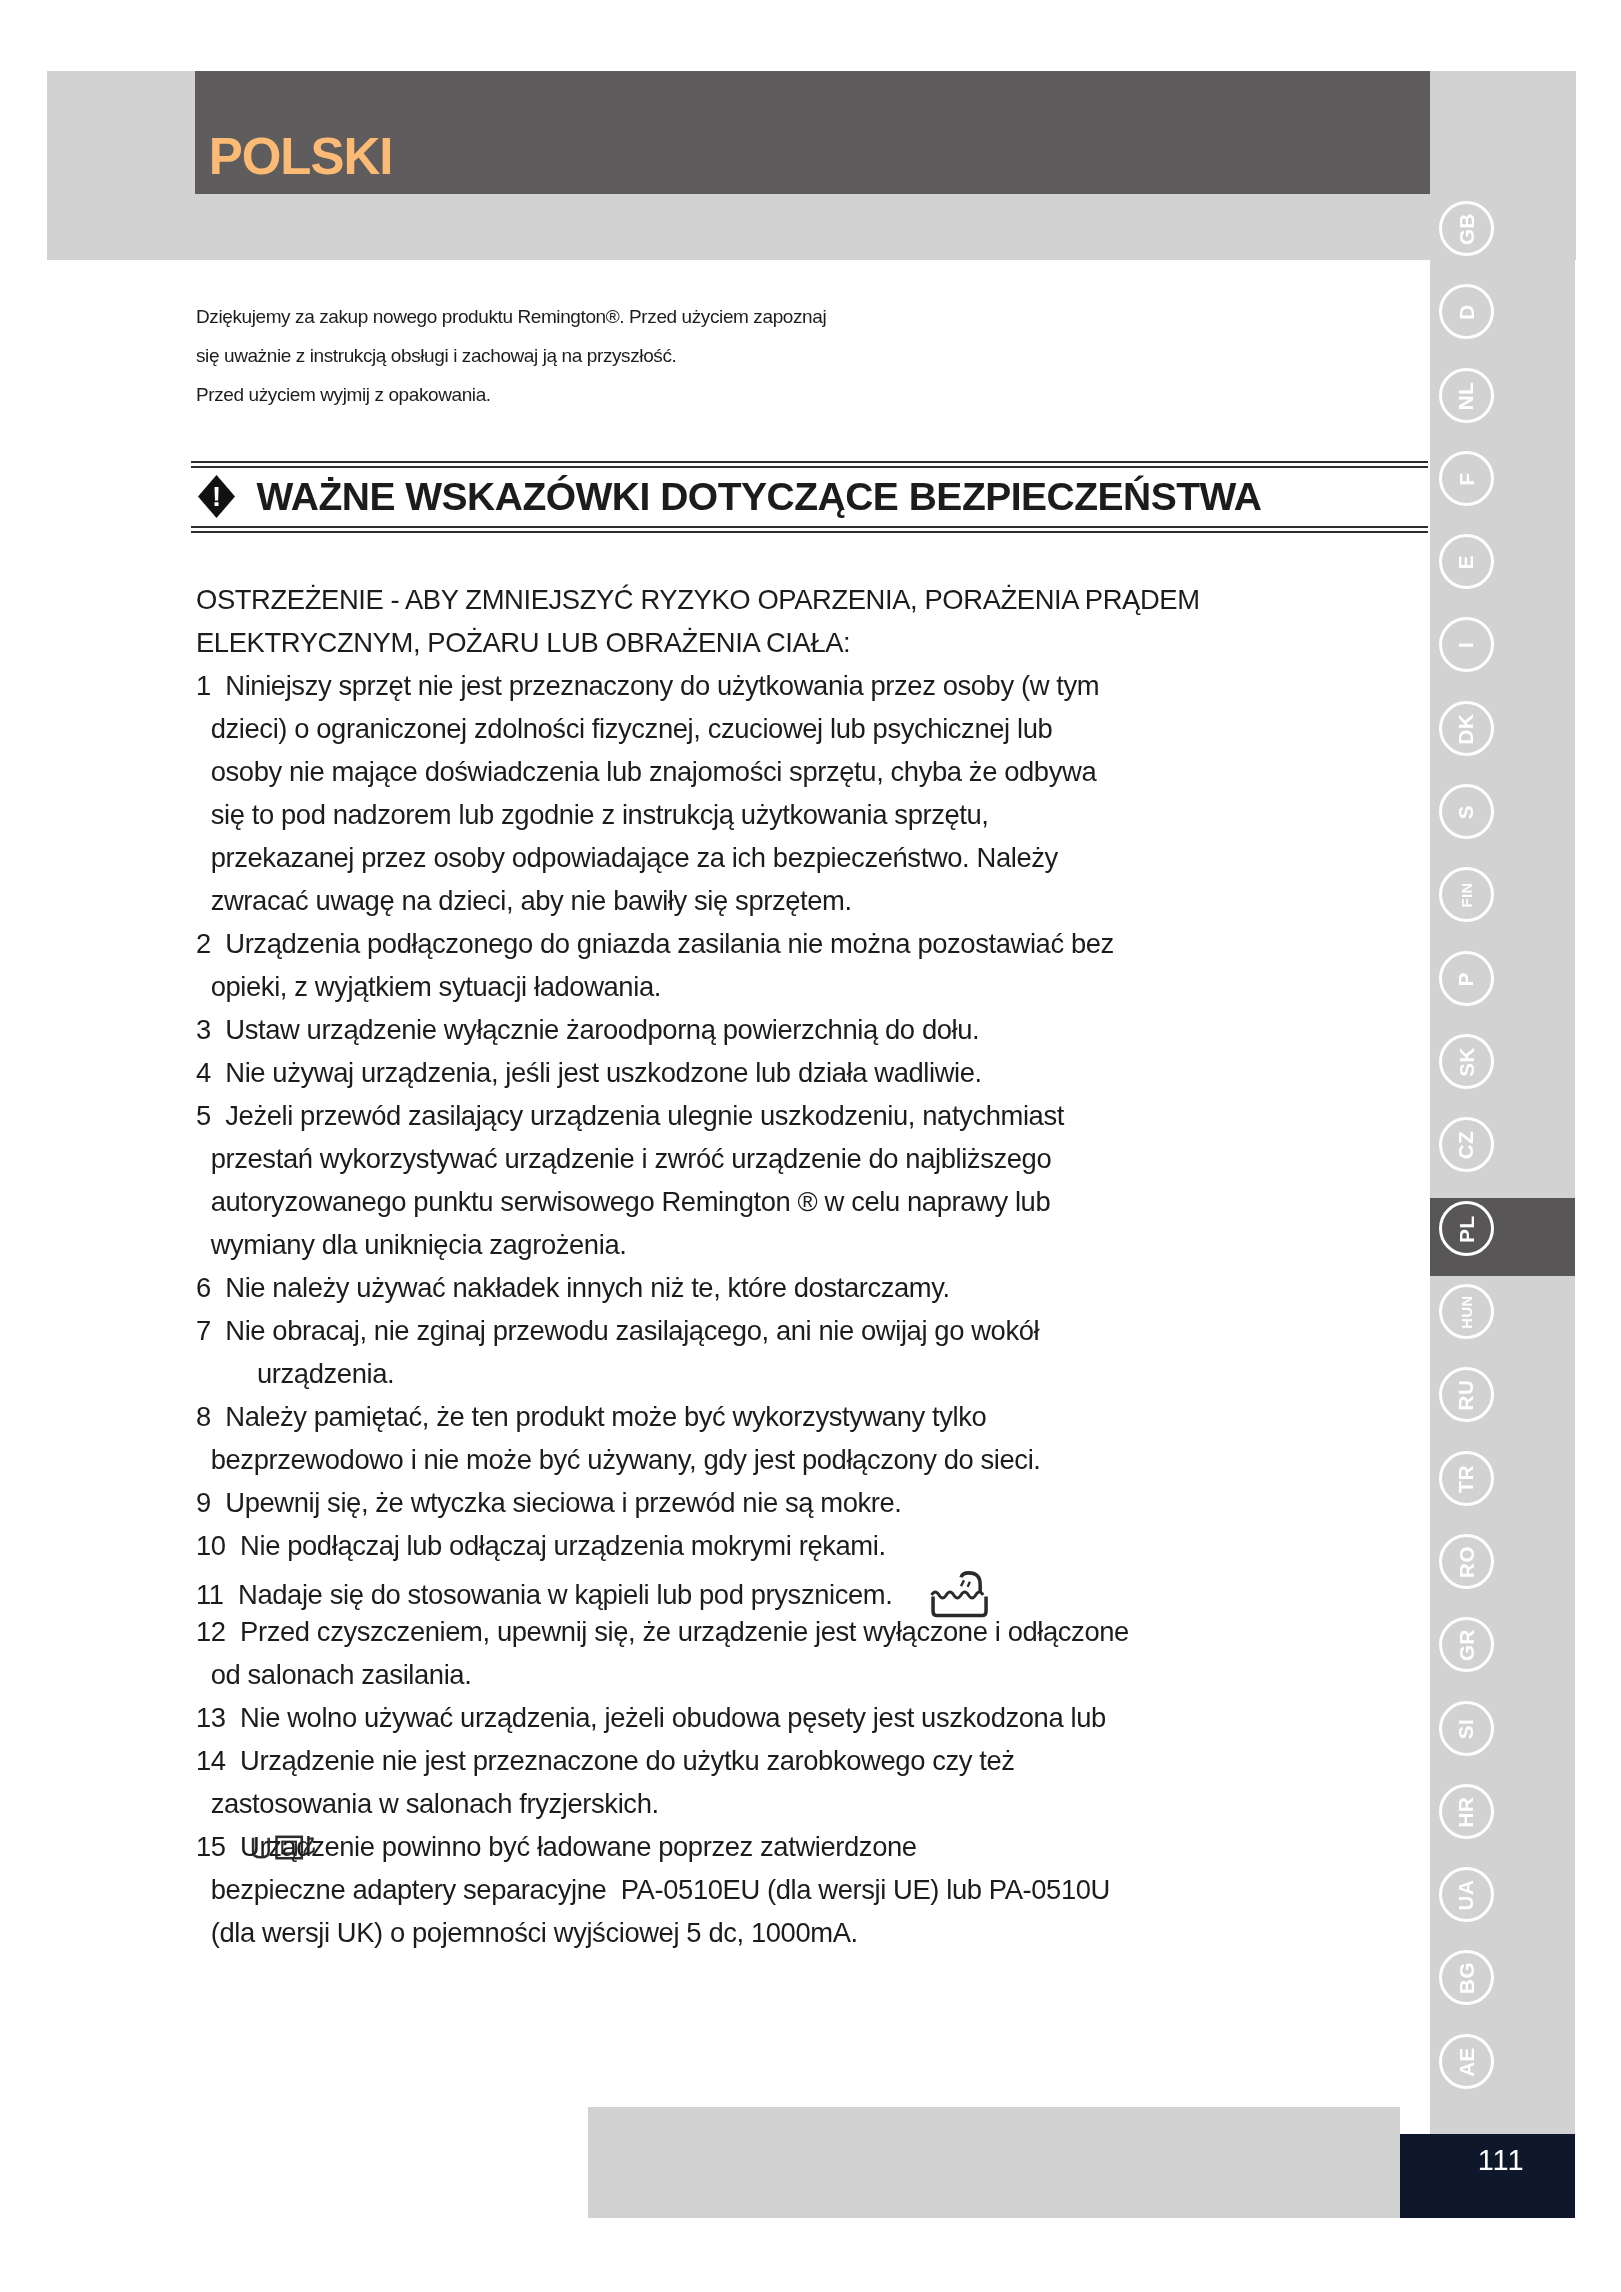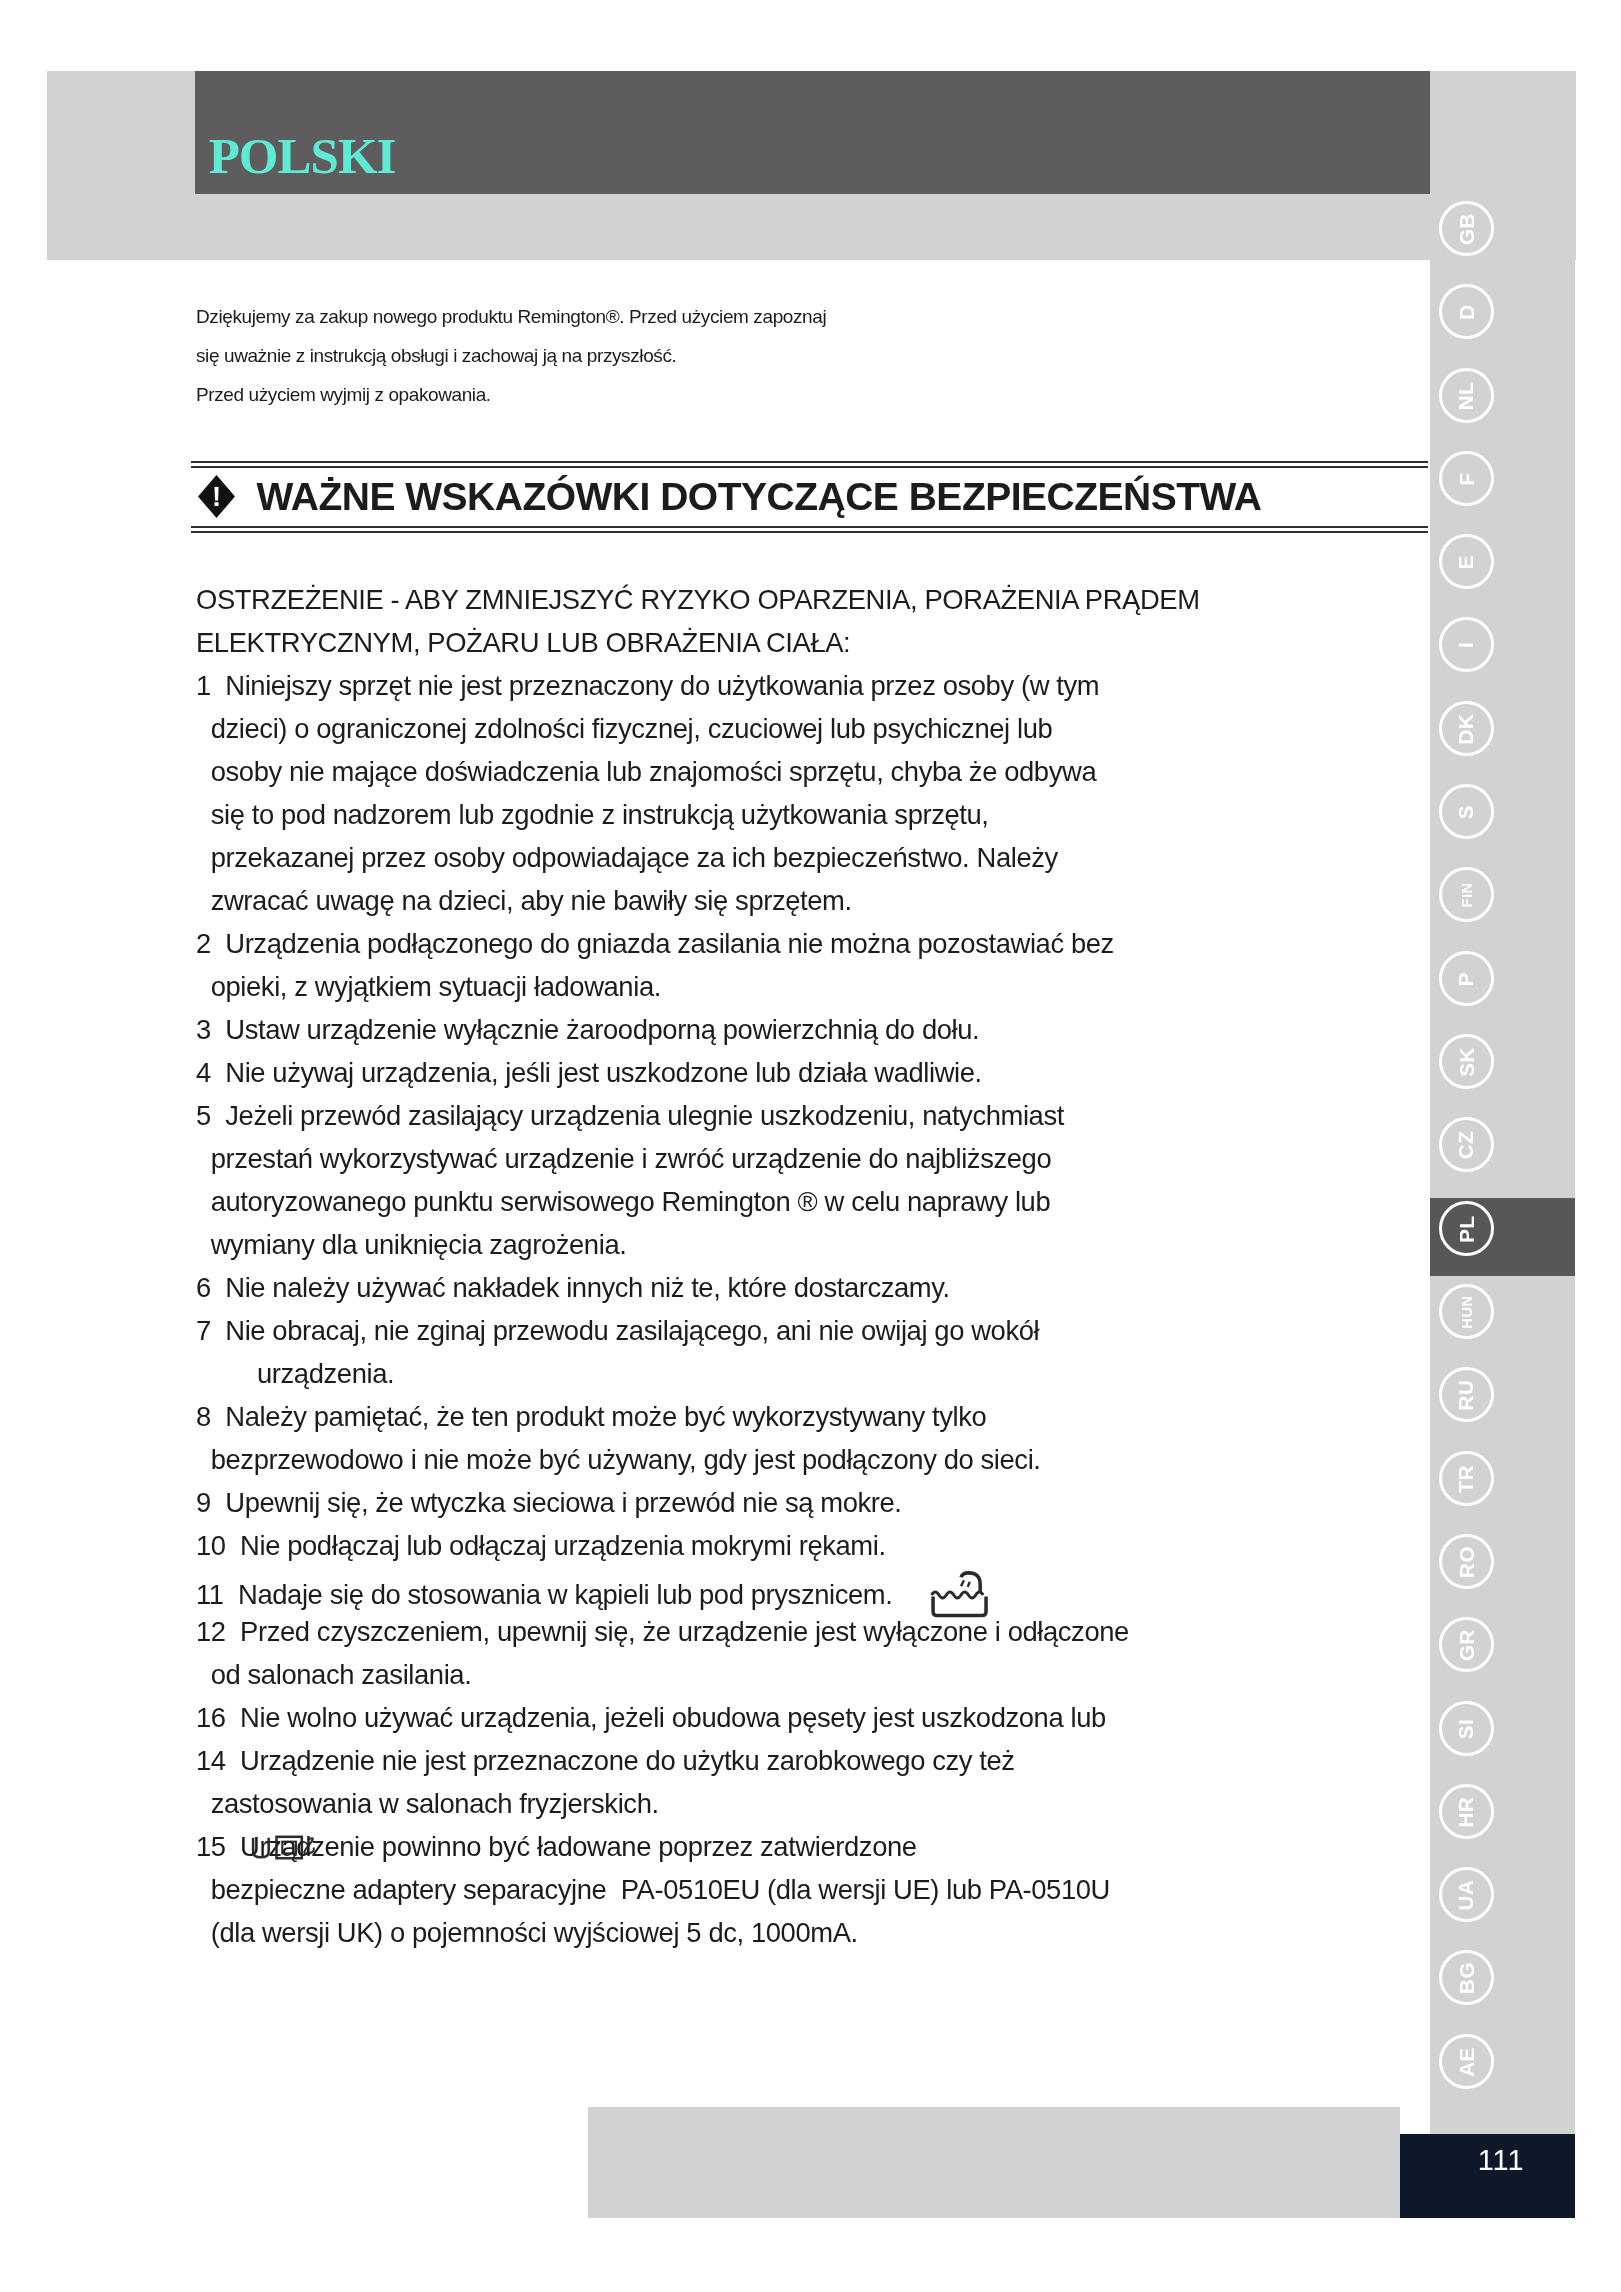--- a/index.html
+++ b/index.html
@@ -3,21 +3,21 @@
 <meta charset="utf-8">
 <style>
   html,body{margin:0;padding:0;background:#ffffff;}
   .page{position:relative;width:1621px;height:2293px;background:#ffffff;overflow:hidden;
         font-family:"Liberation Sans",sans-serif;color:#1c1c1c;}
 
   
   .band-top{position:absolute;left:47px;top:71px;width:1529px;height:189px;background:#d2d2d2;}
   .polski-box{position:absolute;left:195px;top:71px;width:1237px;height:123px;background:#5e5c5c;
               display:flex;align-items:flex-end;padding:0 0 11.8px 13.7px;box-sizing:border-box;}
-  .polski-box span{color:#5eead4;font-size:51px;font-weight:bold;letter-spacing:-1px;line-height:1;font-family:Liberation Serif, serif;}
+  .polski-box span{color:#fdba74;font-size:51px;font-weight:bold;letter-spacing:-1px;line-height:1;}
 
   
   .side-strip{position:absolute;left:1430px;top:71px;width:145px;height:2063px;background:#d2d2d2;}
   .pl-active{position:absolute;left:1430px;top:1198px;width:145px;height:78px;background:#585657;}
   .lc{position:absolute;left:1439px;width:55px;height:55px;border:3.9px solid #ffffff;border-radius:50%;
       box-sizing:border-box;display:flex;align-items:center;justify-content:center;}
   .lc span{display:block;transform:rotate(-90deg);color:#ffffff;font-size:20.6px;font-weight:600;
            letter-spacing:0.5px;white-space:nowrap;}
   .lc.small span{font-size:14.7px;}
 
@@ -175,21 +175,21 @@
     <div class="ln"><span>9  Upewnij się, że wtyczka sieciowa i przewód nie są mokre.</span></div>
     <div class="ln"><span>10  Nie podłączaj lub odłączaj urządzenia mokrymi rękami.</span></div>
     <div class="ln"><span>11  Nadaje się do stosowania w kąpieli lub pod prysznicem.</span><svg class="bath" width="71" height="53" viewBox="0 0 48 36" fill="none">
           <path d="M4 20 v10 q0 3 3 3 h30 q3 0 3-3 v-10" stroke="#2a2a2a" stroke-width="2.4"></path>
           <path d="M3 19 q2.5-4 5-0 q2.5 4 5 0 q2.5-4 5 0 q2.5 4 5 0 q2.5-4 5 0 q2.5 4 5 0 q2.5-4 5 0" stroke="#2a2a2a" stroke-width="2"></path>
           <path d="M36 17 v-5 q0-8-8-8 q-4 0-5 3" stroke="#2a2a2a" stroke-width="2.4"></path>
           <path d="M25 9 l-2 4 M29 10 l-1.5 3.5" stroke="#2a2a2a" stroke-width="1.6"></path>
         </svg></div>
     <div class="ln"><span>12  Przed czyszczeniem, upewnij się, że urządzenie jest wyłączone i odłączone</span></div>
     <div class="ln i1"><span>od salonach zasilania.</span></div>
-    <div class="ln"><span>16  Nie wolno używać urządzenia, jeżeli obudowa pęsety jest uszkodzona lub</span></div>
+    <div class="ln"><span>13  Nie wolno używać urządzenia, jeżeli obudowa pęsety jest uszkodzona lub</span></div>
     <div class="ln"><span>14  Urządzenie nie jest przeznaczone do użytku zarobkowego czy też</span></div>
     <div class="ln i1"><span>zastosowania w salonach fryzjerskich.</span></div>
     <div class="ln"><span>15  Urządzenie powinno być ładowane poprzez zatwierdzone</span><svg class="adapter" width="94" height="37" viewBox="0 0 96 38" fill="none">
           <path d="M6 8 v14 q0 6 8 6 q8 0 8-6 v-14" stroke="#222222" stroke-width="2.6"></path>
           <rect x="30" y="7" width="26" height="22" stroke="#222222" stroke-width="2.6"></rect>
           <rect x="36" y="12" width="14" height="12" stroke="#222222" stroke-width="2.2"></rect>
           <path d="M62 10 q8-4 4 2 l-6 8 q-4 6 4 4 q6-2 4-6" stroke="#222222" stroke-width="2.2"></path>
         </svg></div>
     <div class="ln i1"><span>bezpieczne adaptery separacyjne  PA-0510EU (dla wersji UE) lub PA-0510U</span></div>
     <div class="ln i1"><span>(dla wersji UK) o pojemności wyjściowej 5 dc, 1000mA.</span></div>

